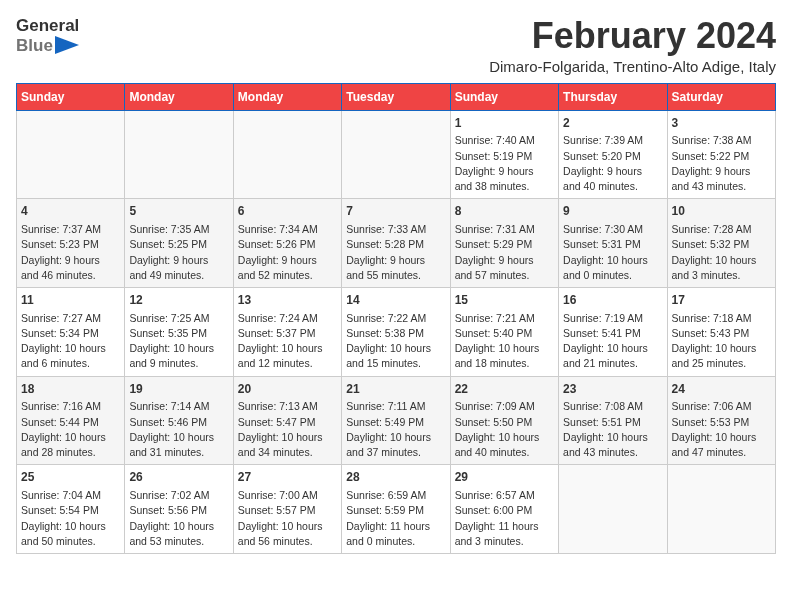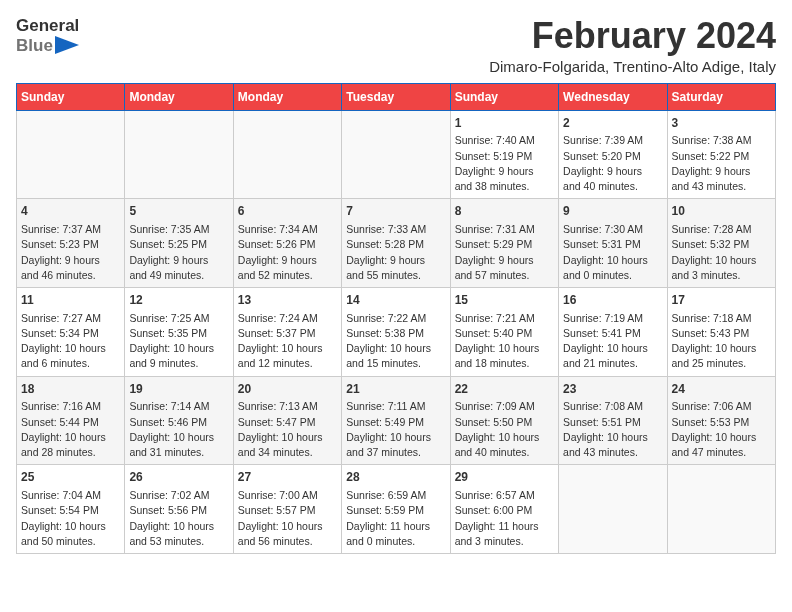--- a/index.html
+++ b/index.html
@@ -106,21 +106,21 @@
 </div>
 
 <table class="calendar">
   <thead>
     <tr>
       <th>Sunday</th>
       <th>Monday</th>
       <th>Monday</th>
       <th>Tuesday</th>
       <th>Sunday</th>
-      <th>Wednesday</th>
+      <th>Thursday</th>
       <th>Saturday</th>
     </tr>
   </thead>
   <tbody id="calendar-body">
   <tr>
         <td class="empty"></td>
         <td class="empty"></td>
         <td class="empty"></td>
         <td class="empty"></td>
         <td>

